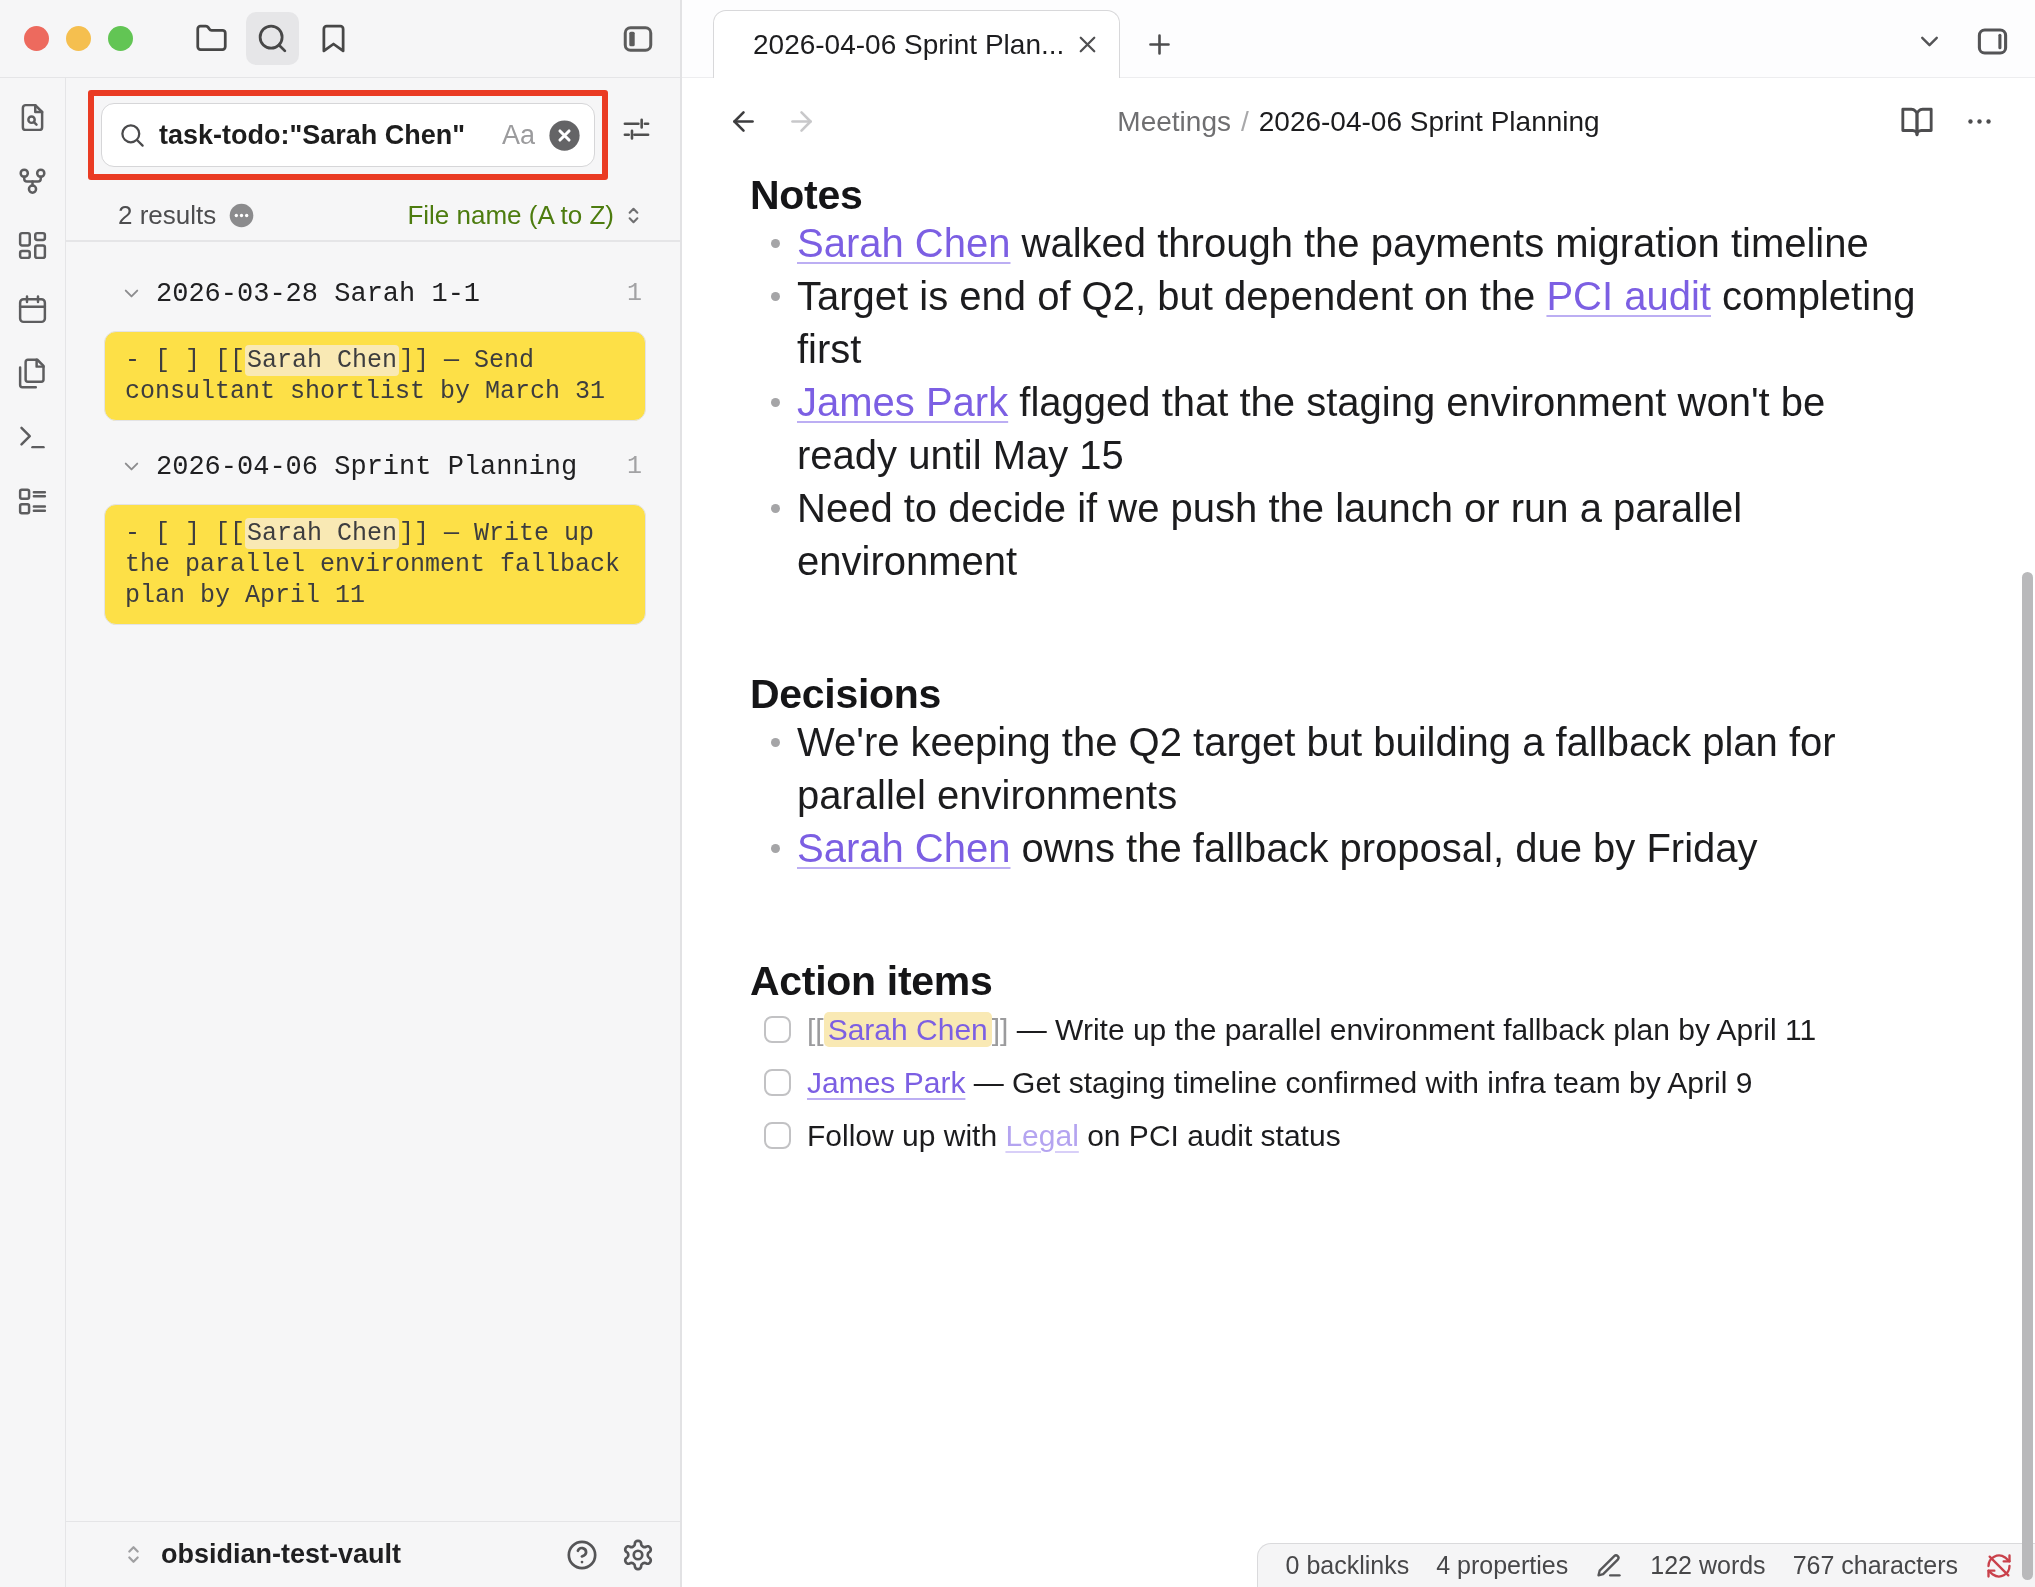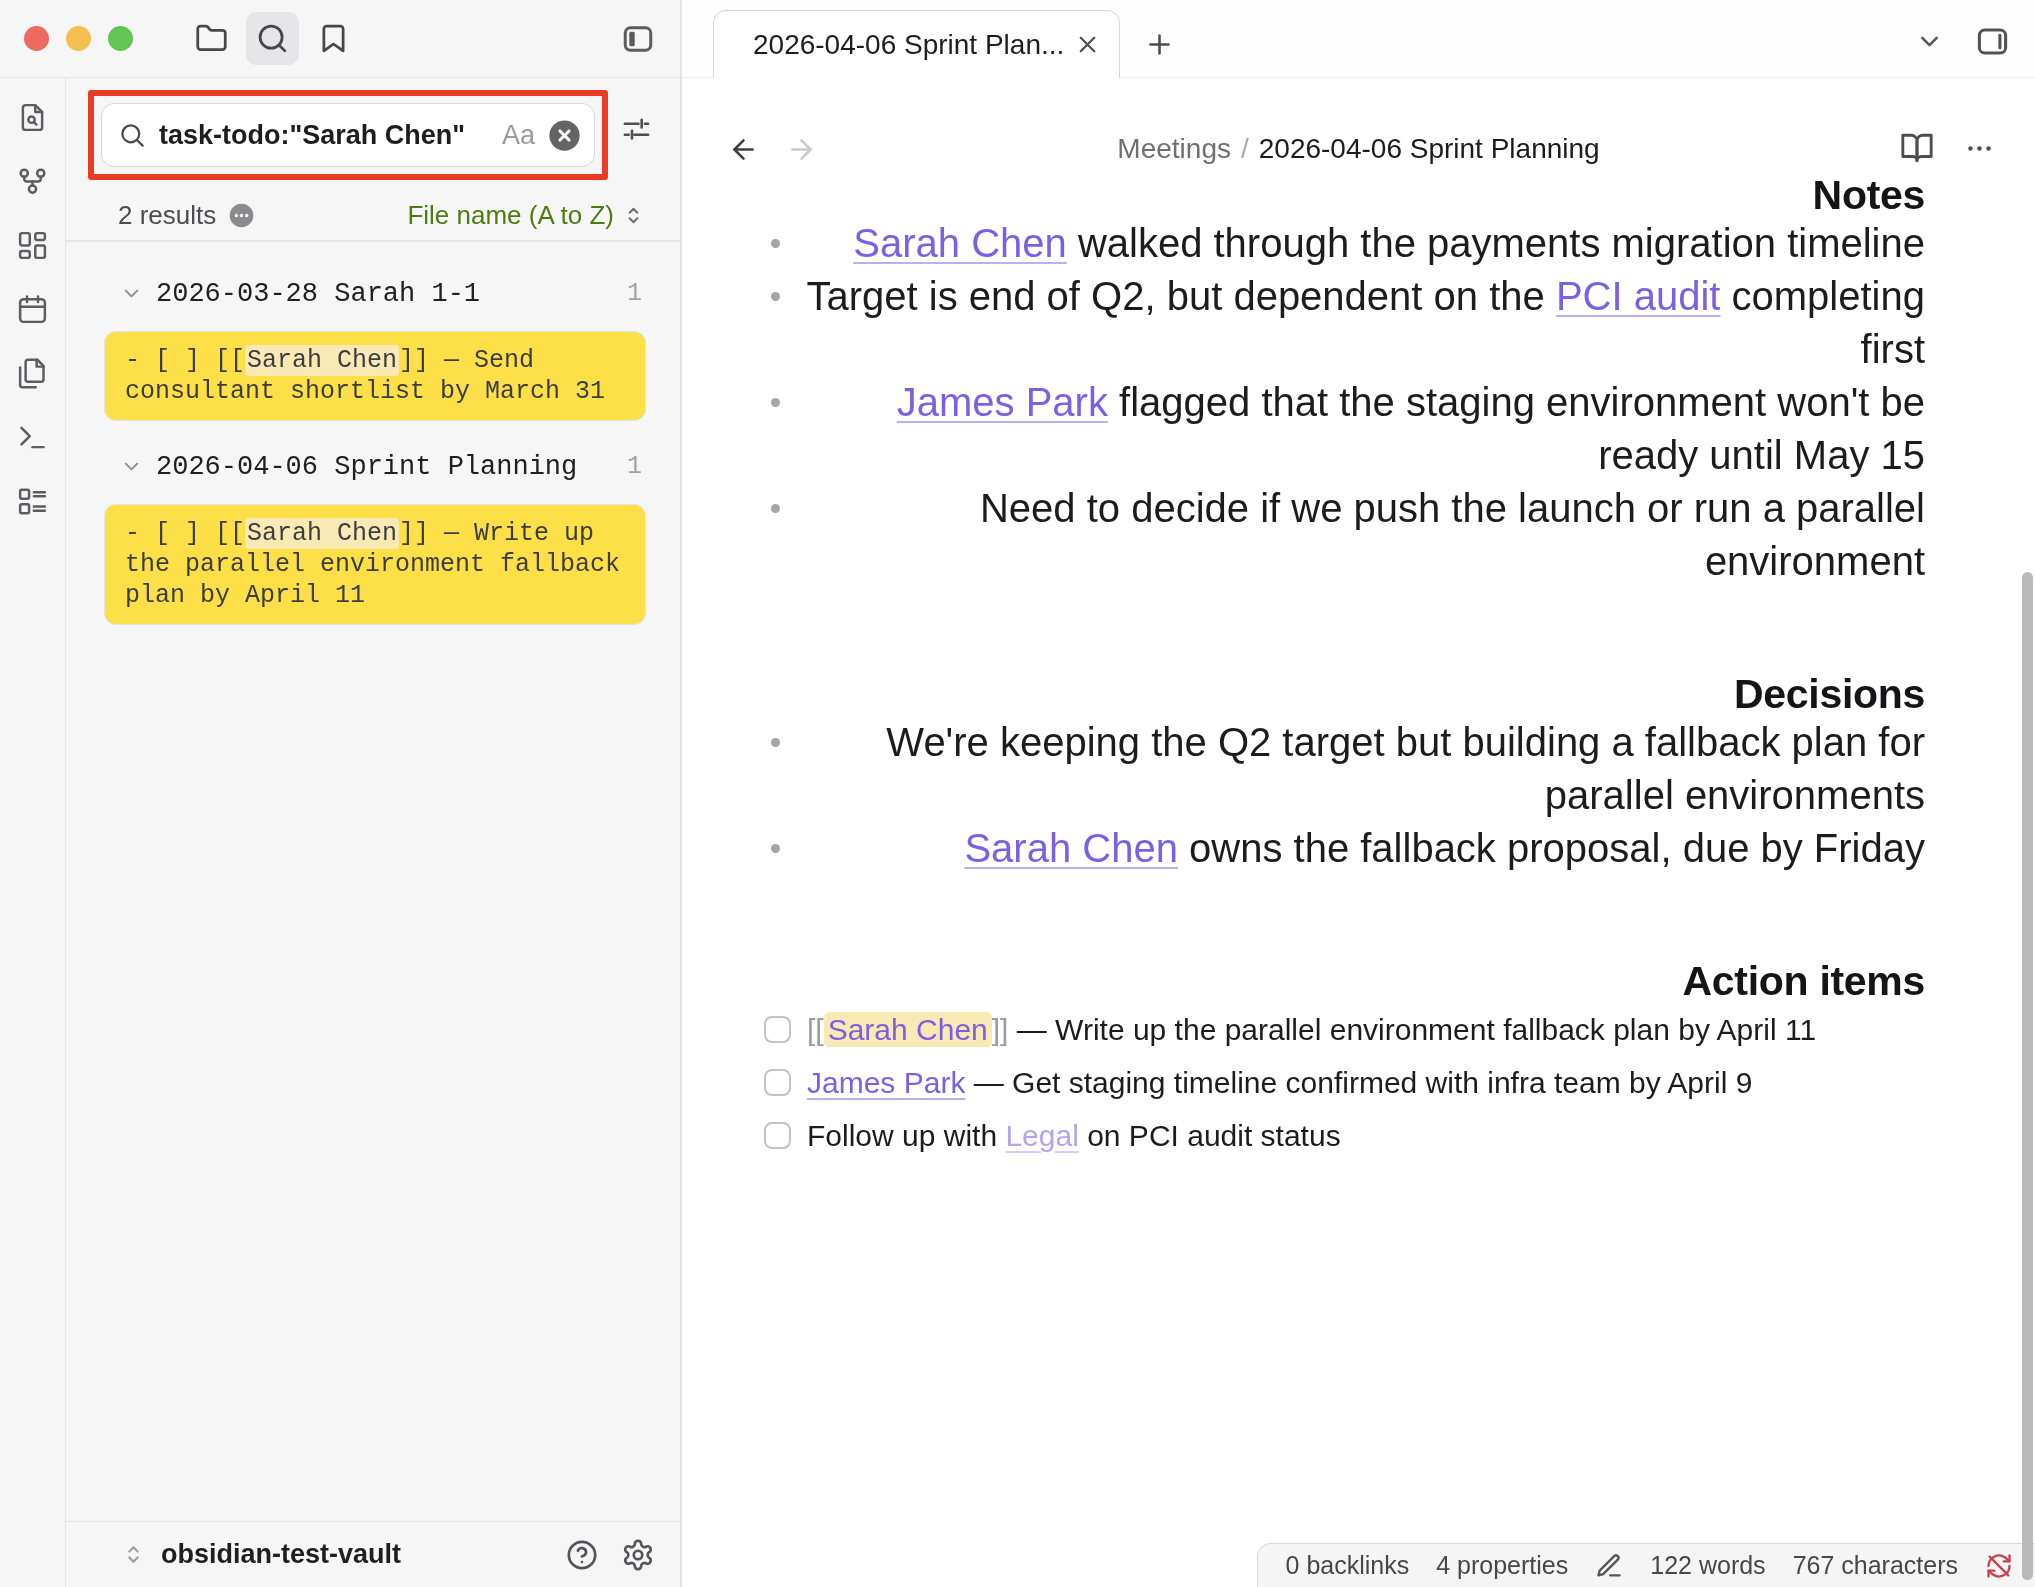--- a/index.html
+++ b/index.html
@@ -65,29 +65,29 @@
   .tabbar::after { content:''; position:absolute; left:0; right:0; bottom:0; height:1.5px; background:#ededef; z-index:1; }
   .tab { position:relative; z-index:2; margin-left:31px; width:407px; height:68px; background:#fff;
     border:1.5px solid #d8d8da; border-bottom:none; border-radius:13px 13px 0 0;
     display:flex; align-items:center; padding:0 18px 0 39px; }
   .tab-title { flex:1; font-size:28px; color:#1d1d1f; font-weight:500; white-space:nowrap; overflow:hidden; }
   .tab-close { color:#4f4f51; display:flex; margin-left:10px; }
   .tab-plus { margin:0 0 18px 24px; color:#4d4d4f; display:flex; }
   .tabbar .tspacer { flex:1; }
   .tab-right { display:flex; gap:30px; align-items:center; margin:0 24px 18px 0; color:#545456; }
 
-  .note-header { height:87px; flex:none; display:flex; align-items:flex-end; padding:0 40px 0 46px; position:relative; }
+  .note-header { height:87px; flex:none; display:flex; align-items:center; padding:0 40px 0 46px; position:relative; }
   .nav-arrows { display:flex; gap:27px; align-items:center; }
   .arrow-back { color:#3d3d3f; display:flex; } .arrow-fwd { color:#c8c8ca; display:flex; }
   .breadcrumb { position:absolute; left:50%; transform:translateX(-50%); font-size:28px; white-space:nowrap; }
   .bc-parent { color:#6f6f71; } .bc-sep { color:#a8a8aa; padding:0 10px; } .bc-current { color:#1c1c1e; font-weight:500; }
   .header-right { margin-left:auto; display:flex; gap:30px; align-items:center; color:#4d4d4f; }
 
   .note-content { flex:1; padding:8px 0 0 68px; overflow:hidden; }
-  .note-body { width:1175px;text-align:right; }
+  .note-body { width:1175px; }
   .note-body h2 { font-size:41px; line-height:44px; font-weight:700; color:#151517; letter-spacing:-0.3px; }
   .sec + .sec h2 { margin-top:84px; }
   .note-body ul { list-style:none; font-size:40px; line-height:53px; color:#1c1c1e; }
   .note-body ul li { padding-left:47px; position:relative; }
   .note-body ul li::before { content:''; position:absolute; left:21px; top:22px; width:9px; height:9px;
     border-radius:50%; background:#a5a5a7; }
   .check-list { font-size:30px; line-height:53px; color:#1c1c1e; }
   .check-row { display:flex; align-items:flex-start; padding-left:14px; }
   .checkbox { width:27px; height:27px; flex:none; border:2px solid #c2c2c4; border-radius:8px;
     background:#fff; margin:13px 16px 0 0; }

